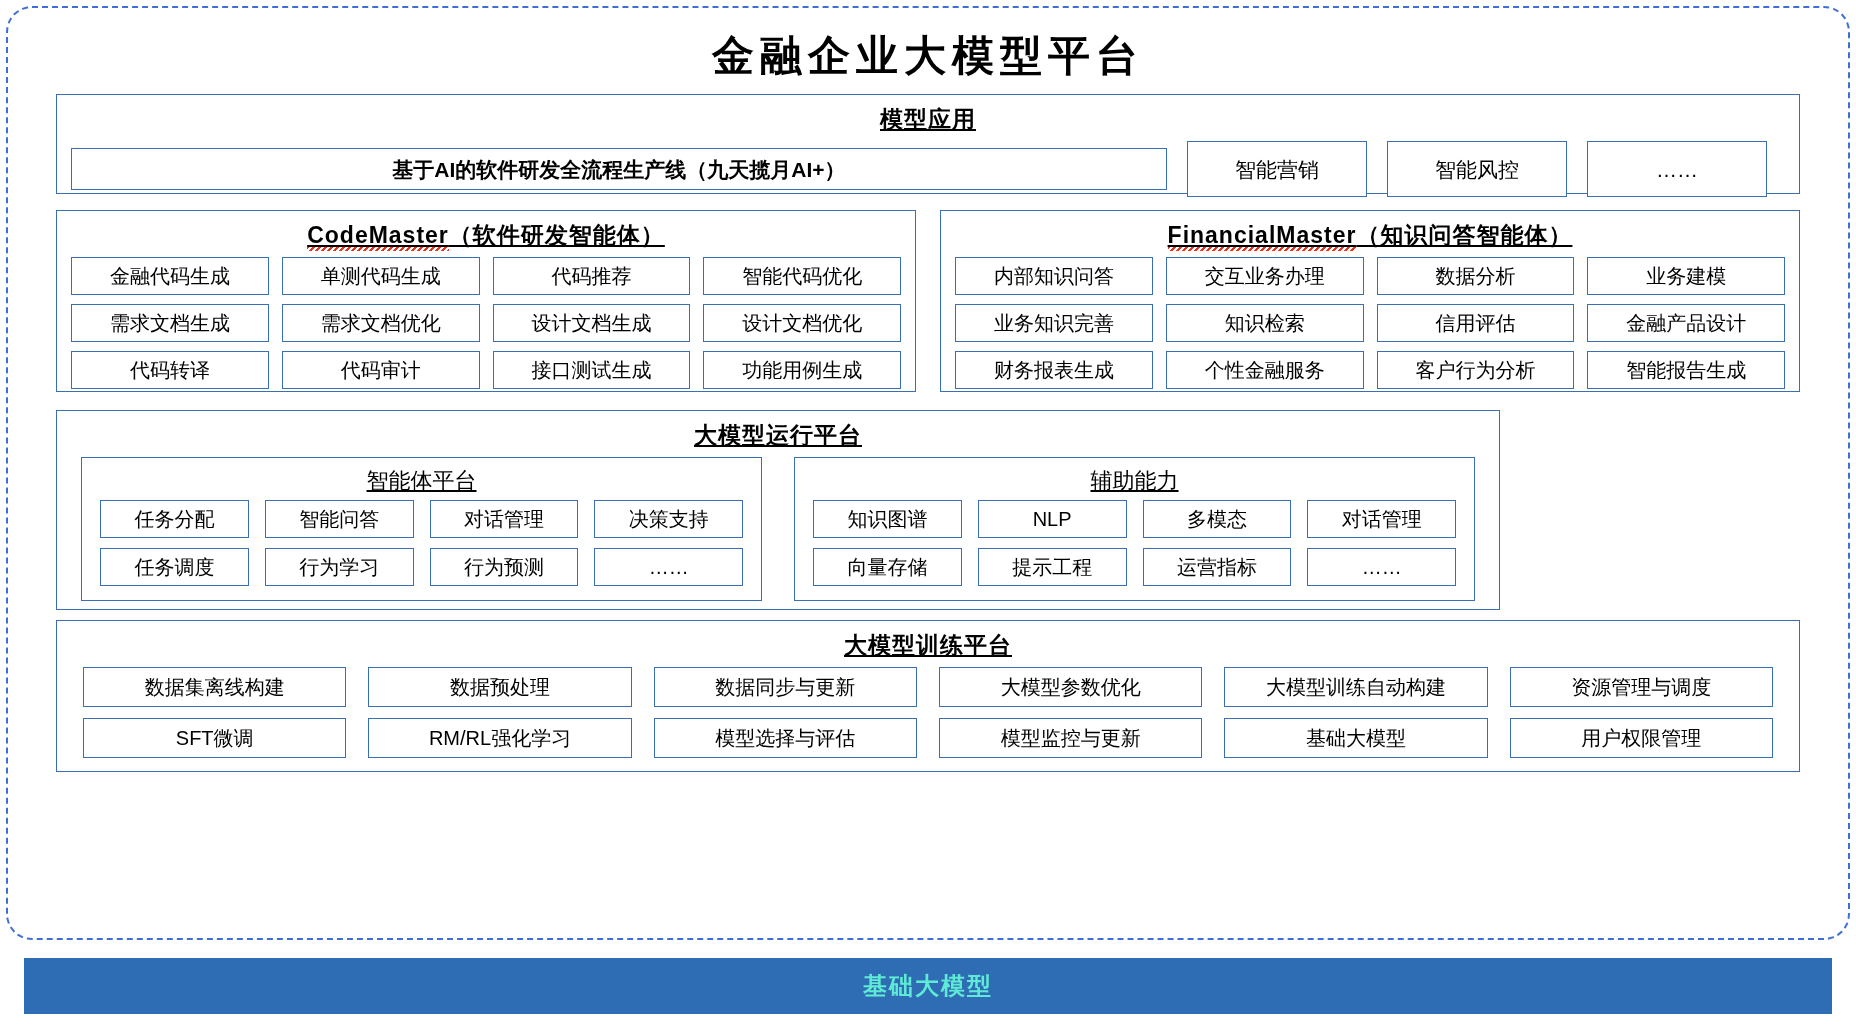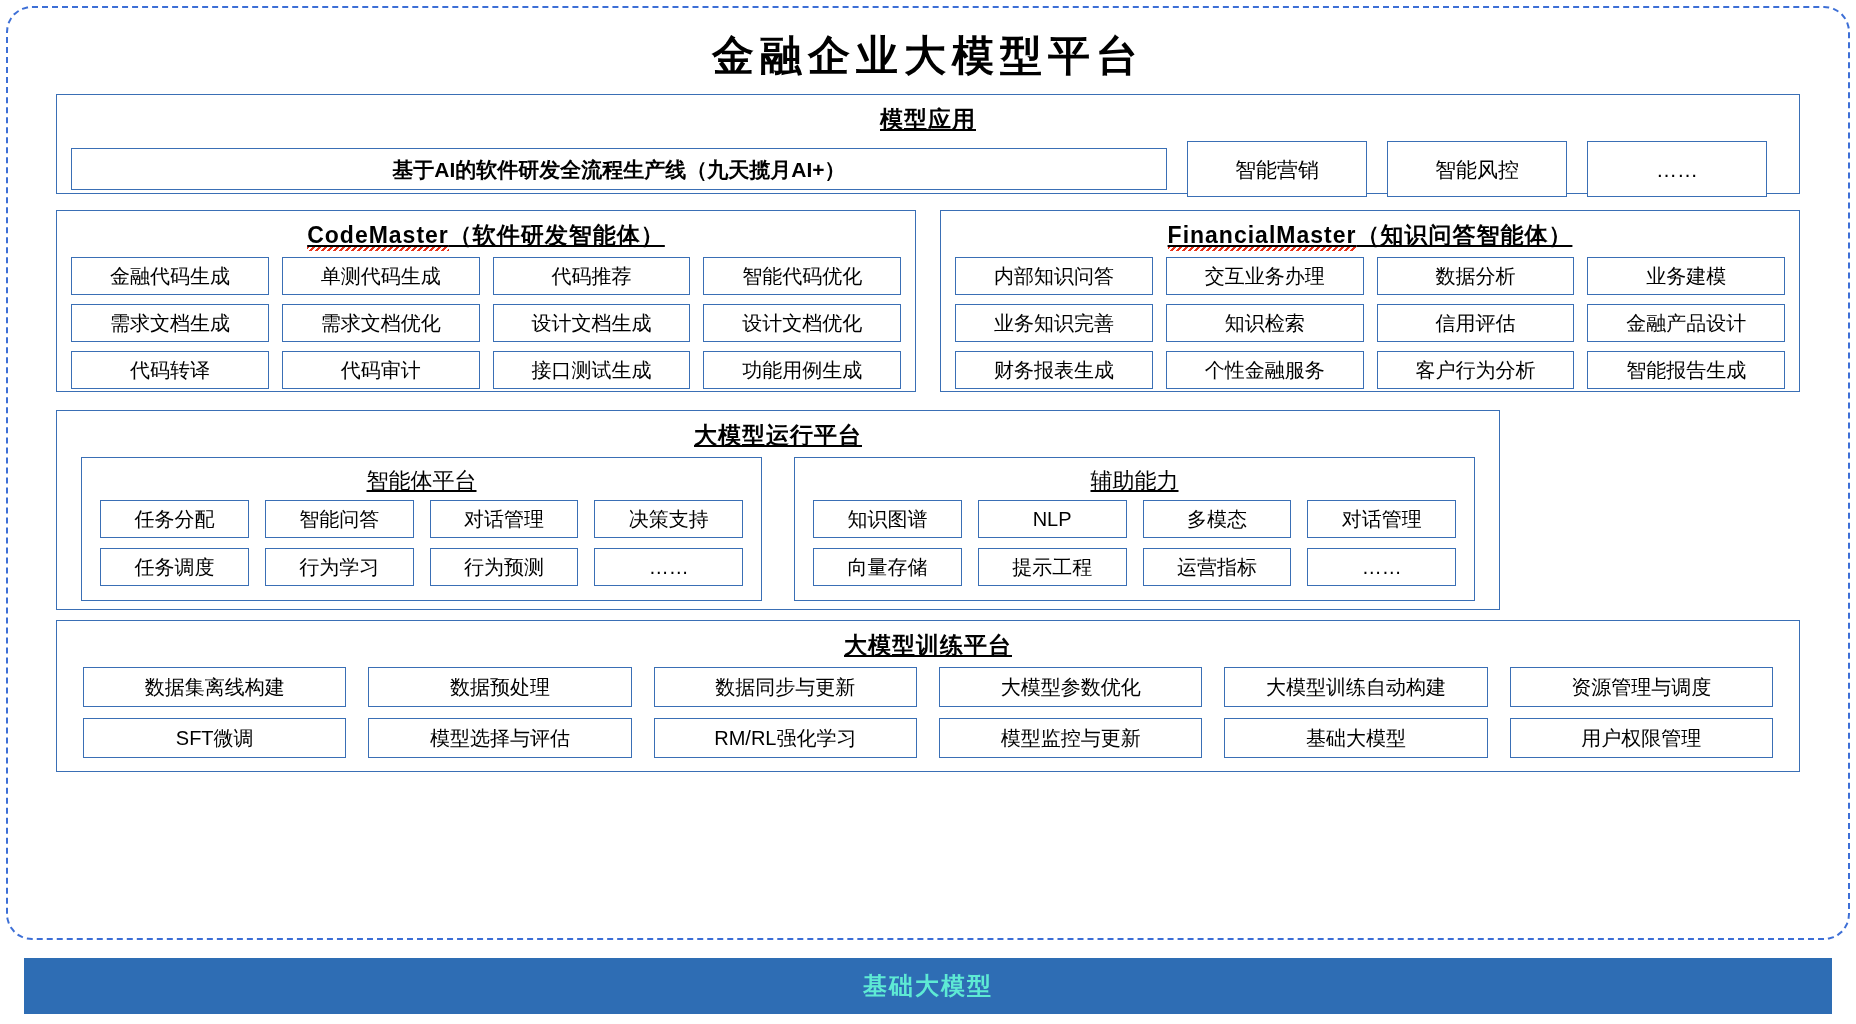--- a/index.html
+++ b/index.html
@@ -227,22 +227,22 @@
     <div class="train-row">
       <div class="chip">数据集离线构建</div>
       <div class="chip">数据预处理</div>
       <div class="chip">数据同步与更新</div>
       <div class="chip">大模型参数优化</div>
       <div class="chip">大模型训练自动构建</div>
       <div class="chip">资源管理与调度</div>
     </div>
     <div class="train-row">
       <div class="chip">SFT微调</div>
+      <div class="chip">RM/RL强化学习</div>
       <div class="chip">模型选择与评估</div>
-      <div class="chip">RM/RL强化学习</div>
       <div class="chip">模型监控与更新</div>
       <div class="chip">基础大模型</div>
       <div class="chip">用户权限管理</div>
     </div>
   </div>
 
   <div id="foundation">基础大模型</div>
 
 </div>
 

